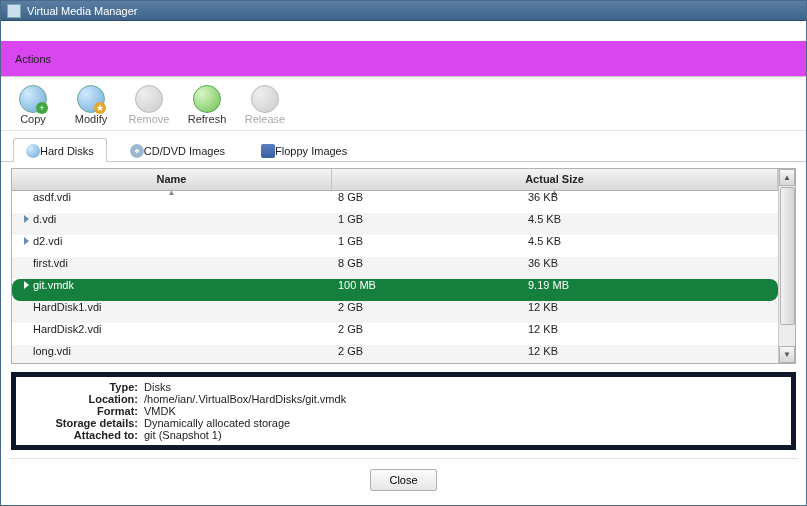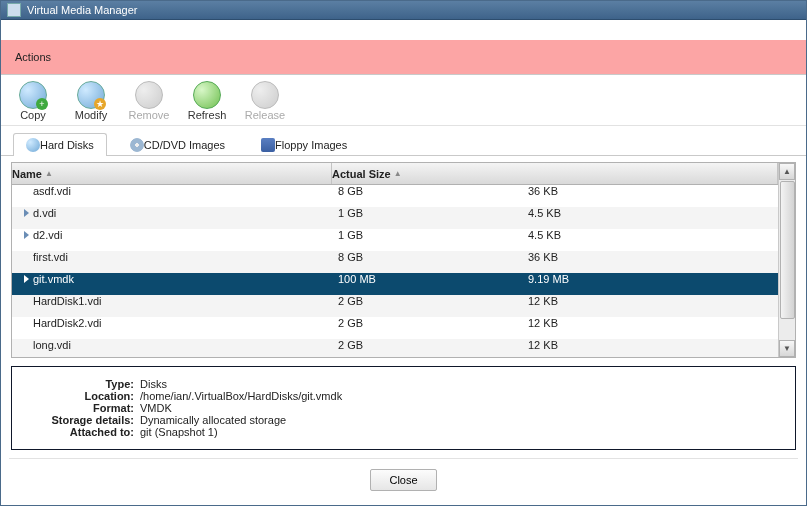--- a/index.html
+++ b/index.html
@@ -1,53 +1,53 @@
 <!DOCTYPE html>
 <html><head>
 <meta charset="utf-8">
 <style>
 * { box-sizing: border-box; margin: 0; padding: 0; font-family: "Segoe UI", Tahoma, Arial, sans-serif; }
 body { background: #fff; width: 807px; height: 506px; overflow: hidden; }
 .window { width: 807px; height: 506px; border: 1px solid #4a6a8a; display: flex; flex-direction: column; }
 .titlebar { background: linear-gradient(to bottom,#5b7fa3,#3e638a); color: #fff; height: 21px; display: flex; align-items: center; padding: 0 6px; font-size: 11px; border-bottom: 1px solid #2d4d6e; }
 .titlebar .ticon { width: 14px; height: 14px; background: #cde; border: 1px solid #7aa; margin-right: 6px; }
-.menubar { height: 38px; background: #fca5a5; border-bottom: 1px solid #c9c9c9; display: flex; align-items: center; padding: 0 8px; font-size: 11px; color: #222; margin-top: 20px; }
+.menubar { height: 38px; background: #d946ef; border-bottom: 1px solid #c9c9c9; display: flex; align-items: center; padding: 0 8px; font-size: 11px; color: #222; margin-top: 20px; }
 .menubar .mi { padding: 2px 6px; }
 .toolbar { height: 56px; background: #fff; display: flex; align-items: center; gap: 14px; padding: 4px 10px 2px 10px; border-bottom: 1px solid #e2e2e2; }
 .tbtn { display: flex; flex-direction: column; align-items: center; font-size: 11px; color: #333; width: 44px; }
 .tbtn.dis { color: #aaa; }
 .ticon2 { width: 28px; height: 28px; border-radius: 14px; background: radial-gradient(circle at 30% 30%, #cfeaff, #6fa8d6); border: 1px solid #6a9; position: relative; }
 .ticon2.dis { background: radial-gradient(circle at 30% 30%,#eee,#ccc); border-color:#bbb; }
 .ticon2.refresh { background: radial-gradient(circle at 30% 30%,#d8f7c8,#6fbf4f); border-color:#5a5; }
 .badge { position:absolute; bottom:-2px; right:-2px; width:12px; height:12px; border-radius:6px; font-size:9px; line-height:12px; text-align:center; color:#fff; }
 .badge.plus{background:#3fa93f;} .badge.gear{background:#e6a62b;}
 .tabbar { height: 32px; padding: 6px 12px 0 12px; display: flex; gap: 10px; border-bottom: 1px solid #c9c9c9; }
 .tab { display: flex; align-items: center; gap: 0; padding: 4px 12px; font-size: 11px; color: #222; border: 1px solid transparent; border-bottom: none; border-radius: 3px 3px 0 0; position: relative; top: 1px; }
 .tab.active { background: #fff; border-color: #c9c9c9; }
 .tabicon { width: 14px; height: 14px; border-radius: 7px; background: radial-gradient(circle at 30% 30%,#cfeaff,#6fa8d6); }
 .tabicon.cd { background: radial-gradient(circle,#eee 20%,#9cb7d2 21% 70%,#eee 71%); }
 .tabicon.fd { background: linear-gradient(#5a7fc2,#3a5fa2); border-radius:2px; }
 .content { flex: 1; padding: 6px 10px 8px 10px; display: flex; flex-direction: column; gap: 8px; }
 .listwrap { border: 1px solid #b1b1b1; position: relative; height: 196px; display:flex; }
 .listinner { flex:1; overflow:hidden; }
 .colhead { height: 22px; background: linear-gradient(to bottom,#f4f4f4,#d9d9d9); border-bottom:1px solid #b1b1b1; display:flex; font-size:11px; font-weight:bold; color:#222; }
-.colhead .c { padding: 4px 0; border-right: 1px solid #c3c3c3; display:flex; align-items:center; gap:3px;}
+.colhead .c { padding: 4px 0; border-right: 1px solid #c3c3c3; display:flex; align-items:center; gap:3px;flex-direction:column;}
 .c1{width:320px;} .c2{width:190px;} .c3{flex:1;}
 .sortarr { font-size:8px; color:#888; }
 .rows { font-size: 11px; color: #222; }
 .row { height: 22px; display: flex; }
 .row:nth-child(even){background:#f4f4f4;}
-.row.sel { background:#0c4a6e; color:#fff; }
+.row.sel { background:#15803d; color:#fff;border-radius:8px; }
 .row .c { padding: 0 6px; }
 .expicon { display:inline-block; width:0; height:0; border-top:4px solid transparent; border-bottom:4px solid transparent; border-left:5px solid #6a8db5; margin-right:4px; margin-left:6px; }
 .row.sel .expicon{border-left-color:#fff;}
 .scroll { width:17px; background:#ececec; border-left:1px solid #c9c9c9; position:relative; }
 .sbtn{height:17px;background:linear-gradient(#f7f7f7,#d7d7d7);border:1px solid #b1b1b1; display:flex;align-items:center;justify-content:center;font-size:8px;color:#555;}
 .thumb{position:absolute;top:18px;width:15px;left:1px;height:138px;background:linear-gradient(to right,#f3f3f3,#d3d3d3);border:1px solid #b1b1b1;border-radius:2px;}
-.details { border:1px solid #0f172a; padding: 11px 8px; font-size:11px; color:#222; }
+.details { border:5px solid #0f172a; padding: 4px 8px; font-size:11px; color:#222; }
 .drow{display:flex;} .dlabel{width:120px;text-align:right;padding-right:6px;font-weight:bold;}
 .footer{ padding: 10px 0 14px 0; display:flex; justify-content:center; border-top:1px solid #e2e2e2; margin: 0 8px; }
 .closebtn{ padding:4px 18px; font-size:11px; background:linear-gradient(#fcfcfc,#e6e6e6); border:1px solid #b1b1b1; border-radius:2px; }
 </style>
 </head>
 <body>
 
 <div class="window">
   <div class="titlebar">
     <span class="ticon"></span>

